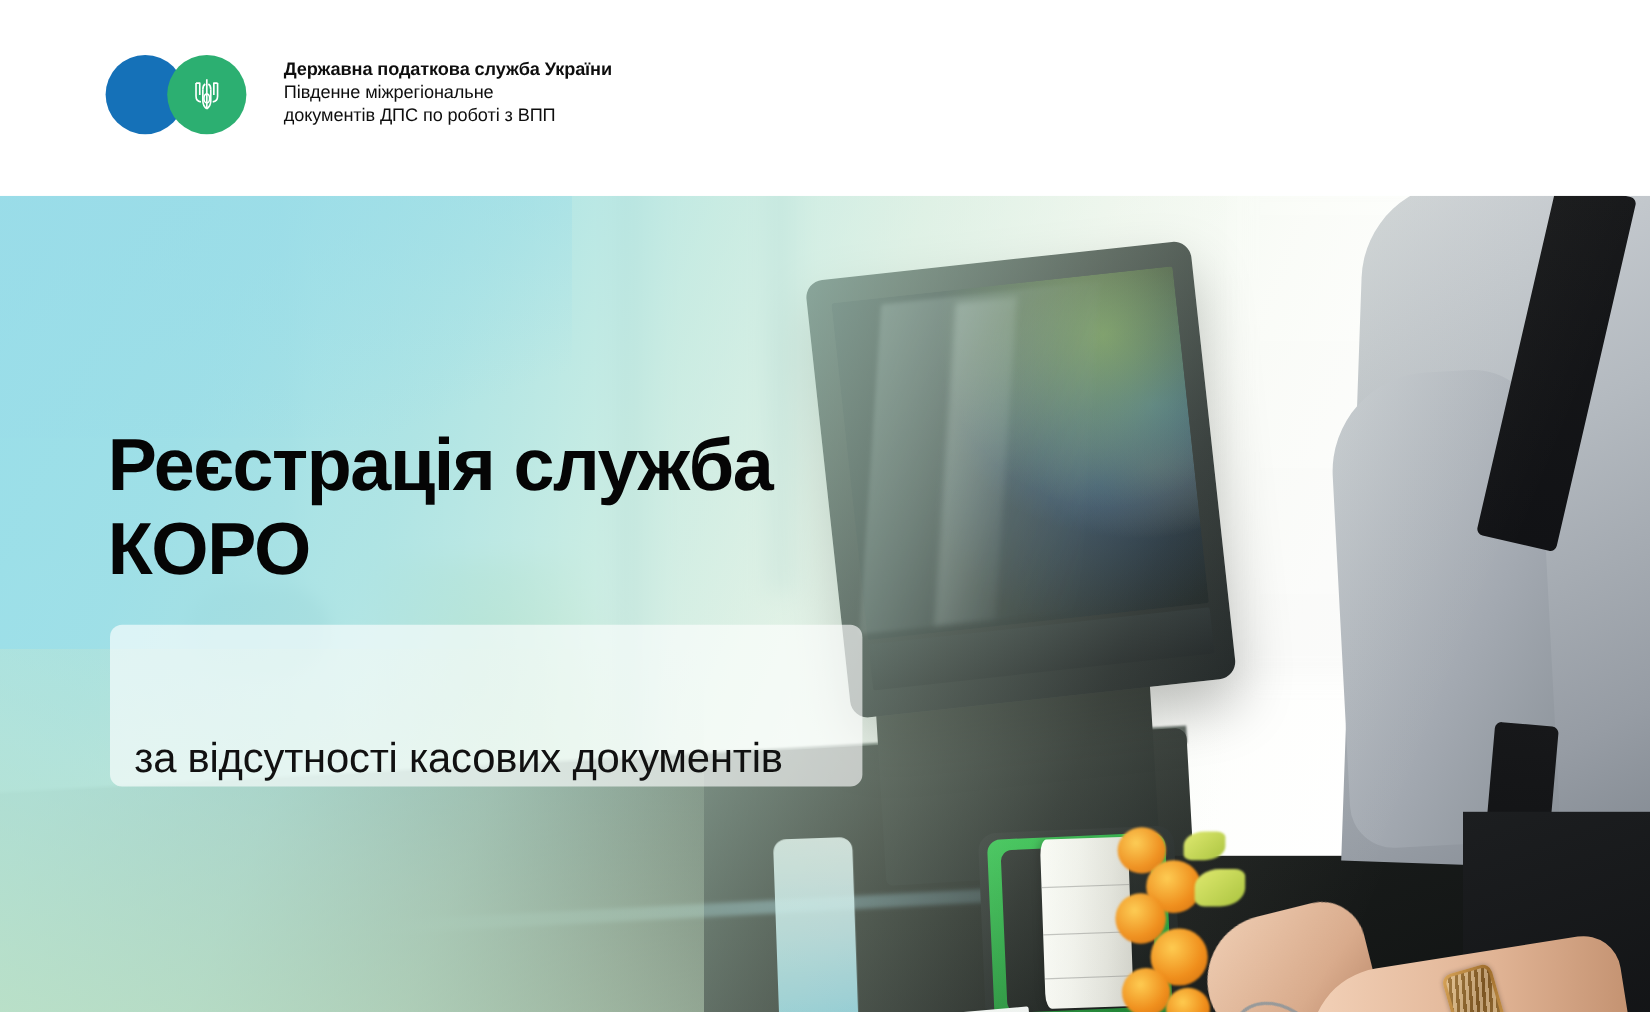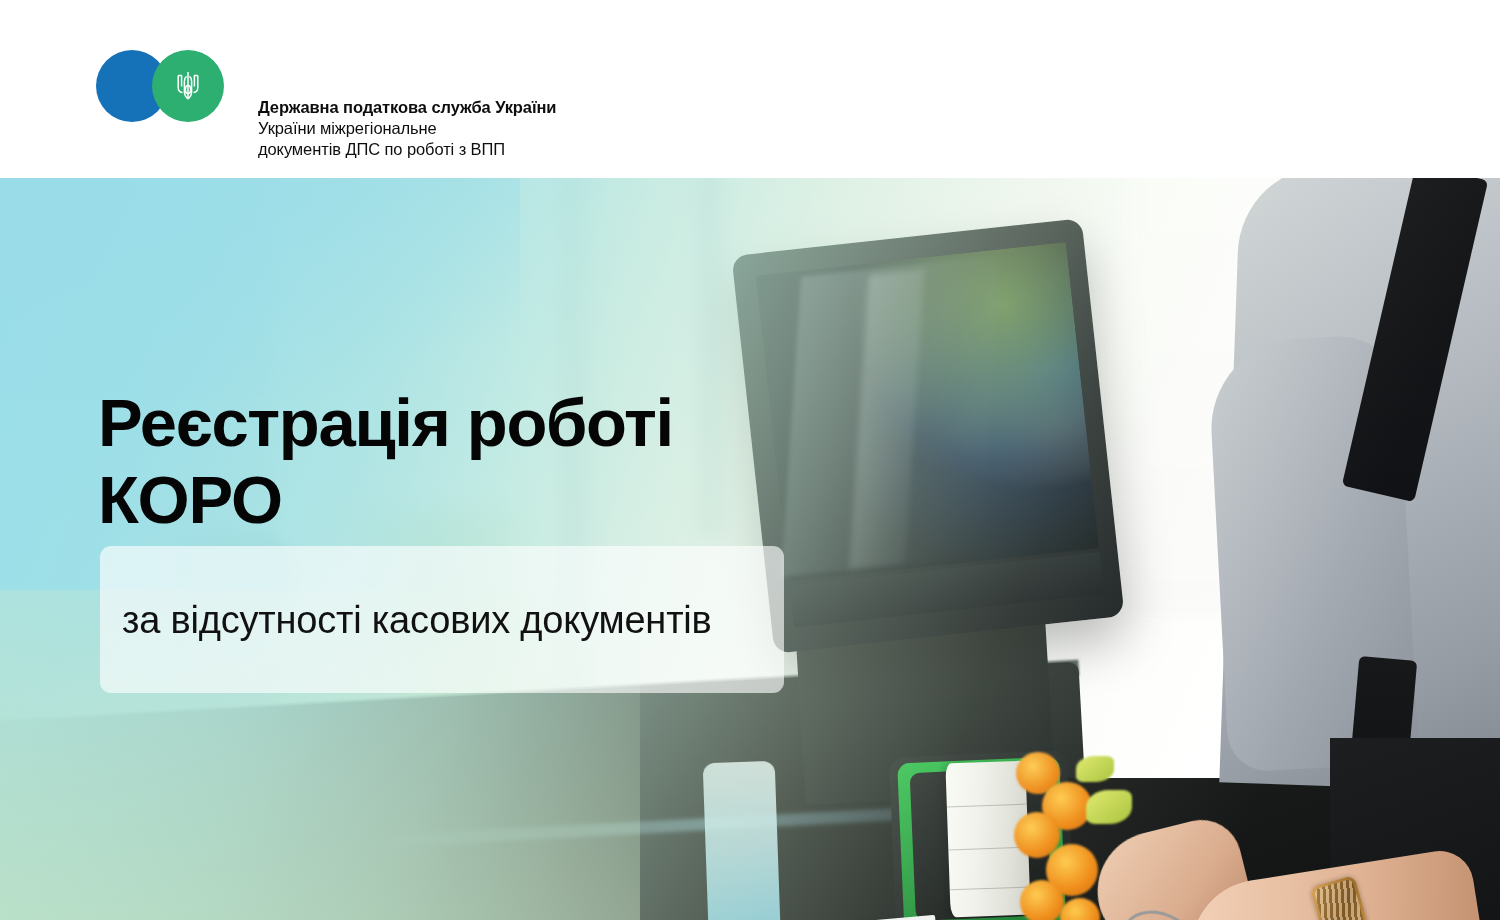--- a/index.html
+++ b/index.html
@@ -24,21 +24,21 @@
   }
   .circle-green {
     position:absolute; left:56px; top:0; width:72px; height:72px;
     border-radius:50%; background:#2caf71;
     display:flex; align-items:center; justify-content:center;
   }
   .circle-green svg { display:block; }
   .brand-text {
     margin-left:42px; padding-top:3px;
     font-size:16.5px; line-height:21px; color:#0e0e0e;
-    font-weight:700; letter-spacing:-0.1px; white-space:nowrap;margin-top:44px;
+    font-weight:700; letter-spacing:-0.1px; white-space:nowrap;
   }
   .brand-text .ln2, .brand-text .ln3 { font-weight:500; }
 
   
   .hero {
     position:absolute; left:0; top:178px; width:1500px; height:742px;
     overflow:hidden; background:#cfe4e2;
   }
   .hero-photo { position:absolute; inset:0; }
 
@@ -310,25 +310,25 @@
 
   
   .hero-copy { position:absolute; left:0; top:0; width:100%; height:100%; z-index:20; }
   .headline {
     position:absolute; left:98px; top:206px;
     font-size:67px; line-height:77px; font-weight:800;
     color:#050505; letter-spacing:-1.3px;
     max-width:660px;
   }
   .sub-panel {
-    position:absolute; left:100px; top:368px;
+    position:absolute; left:100px; top:390px;
     width:684px; min-height:147px;
     background:rgba(255,255,255,0.63);
     border-radius:11px;
-    display:flex; align-items:center;
+    display:flex; align-items:flex-end;
   }
   .subtitle {
     padding:0 22px;
     font-size:38px; line-height:50px; font-weight:400;
     color:#111111; letter-spacing:-0.2px;
   }
 </style>
 </head>
 <body>
 
@@ -352,21 +352,21 @@
               <path d="M6.2 7.5 L9.6 7.5 L9.6 18.4"></path>
               <path d="M25.8 7.5 L22.4 7.5 L22.4 18.4"></path>
               <ellipse cx="16" cy="21.5" rx="2.6" ry="4.1"></ellipse>
             </g>
           </svg>
         </div>
       </div>
 
       <div class="brand-text">
         <div class="ln1">Державна податкова служба України</div>
-        <div class="ln2">України міжрегіональне</div>
+        <div class="ln2">Південне міжрегіональне</div>
         <div class="ln3">документів ДПС по роботі з ВПП</div>
       </div>
 
     </div>
   </div>
 
   <div class="hero">
 
     <div class="hero-photo">
       <div class="bg-wall"></div>
@@ -441,20 +441,20 @@
       <div class="watch">
         <div class="watch-lines"></div>
       </div>
 
       <div class="wash"></div>
       <div class="wash-bottom"></div>
       <div class="wash-top"></div>
     </div>
 
     <div class="hero-copy">
-      <h1 class="headline">Реєстрація роботі КОРО</h1>
+      <h1 class="headline">Реєстрація служба КОРО</h1>
       <div class="sub-panel">
         <div class="subtitle">за відсутності касових документів</div>
       </div>
     </div>
 
   </div>
 </div>
 
 </body></html>

